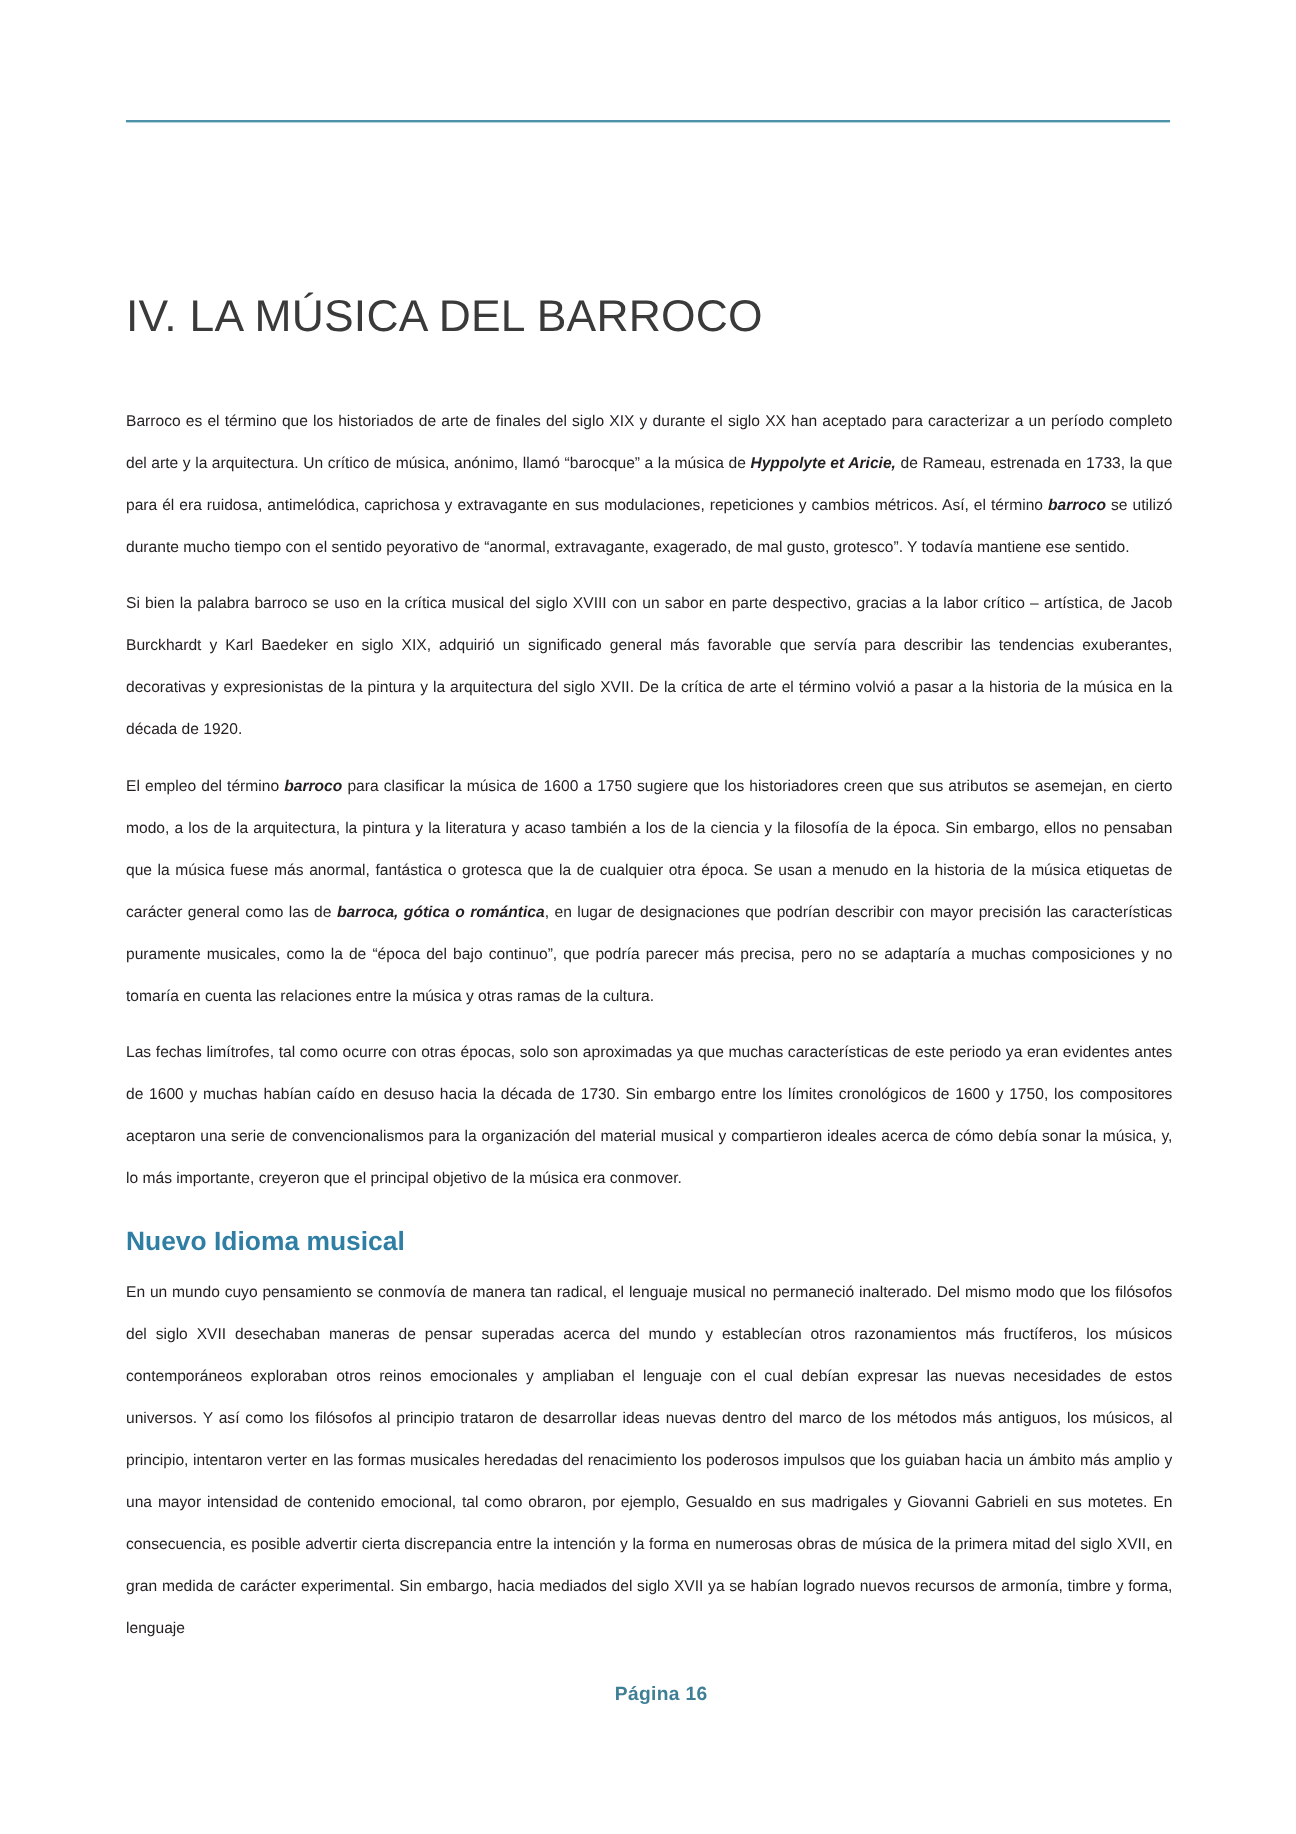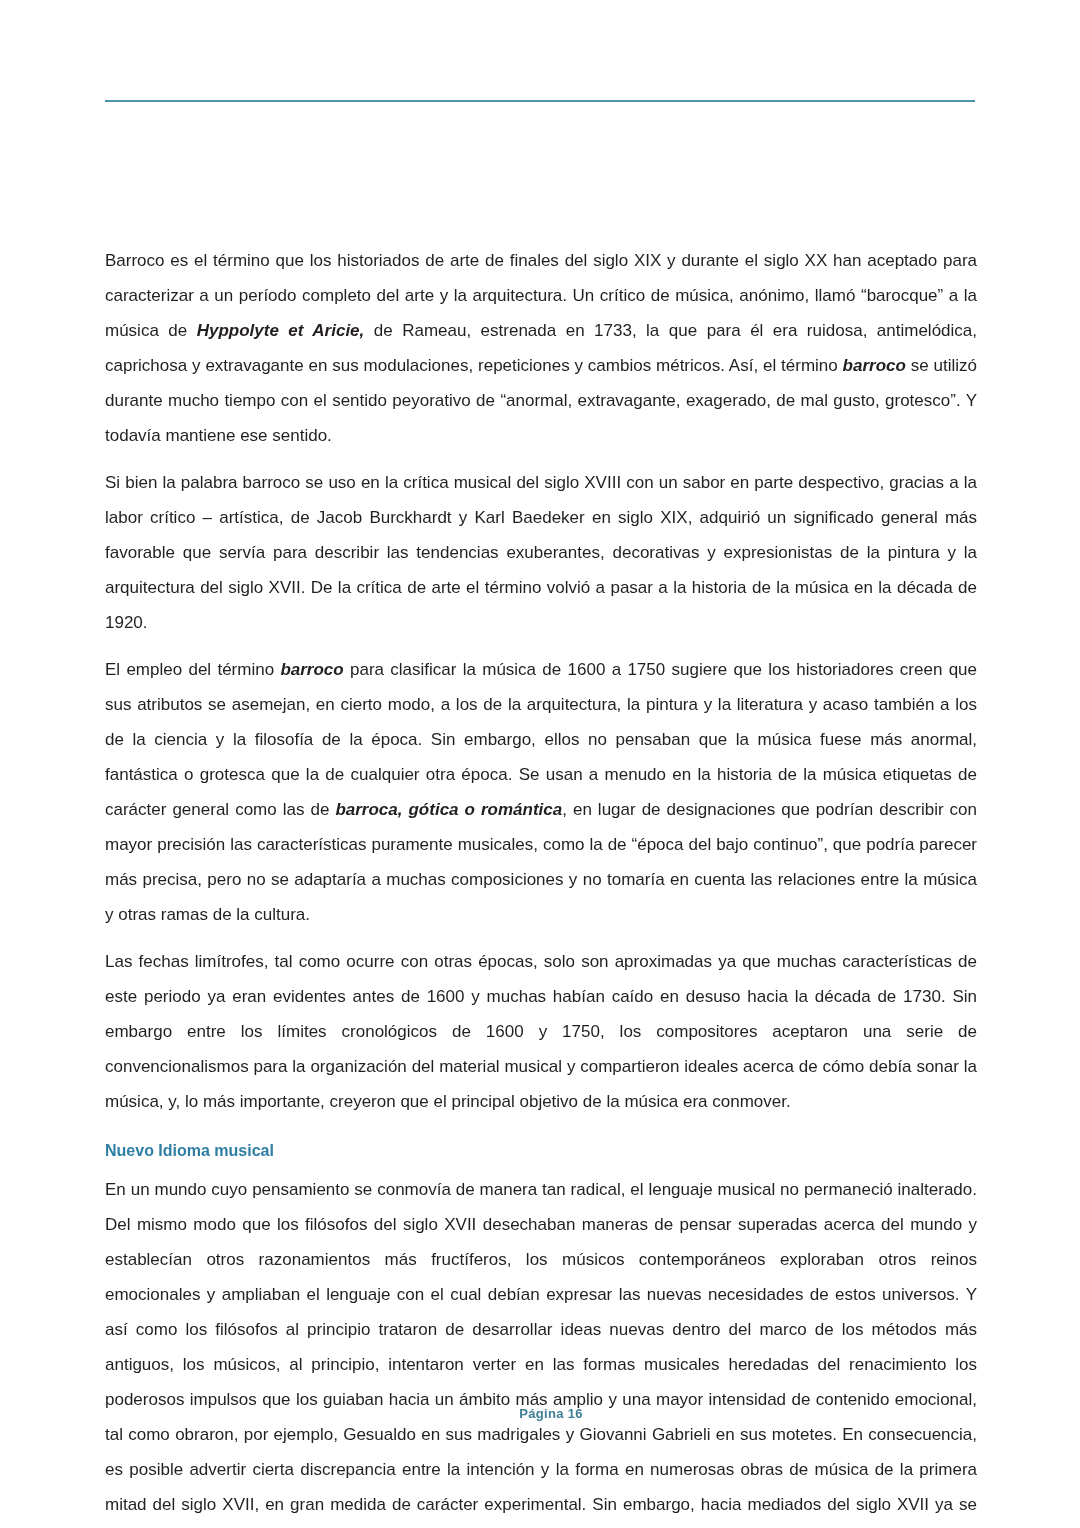--- a/index.html
+++ b/index.html
@@ -60,69 +60,70 @@
     font-size: 37px;
     font-weight: 400;
     color: #3a3a3a;
     letter-spacing: 0.2px;
     line-height: 1.15;
     margin: 0 0 47px 0;
     white-space: nowrap;
   }
 
   p.body-text {
-    font-size: 17px;
+    font-size: 13px;
     line-height: 35px;
     text-align: justify;
     text-justify: inter-word;
     margin: 0 0 12px 0;
     color: #231f20;
     hyphens: none;
   }
   p.body-text:last-of-type { margin-bottom: 0; }
 
   .emph {
     font-weight: bold;
     font-style: italic;
   }
 
   .section-heading {
-    font-size: 16px;
+    font-size: 22px;
     font-weight: bold;
     color: #2f7fa5;
     margin: 22px 0 10px 0;
     line-height: 1.3;
   }
 
   
   .footer {
     position: absolute;
     left: 0;
     top: 1404px;
     width: 1080px;
     text-align: center;
   }
   .page-number {
     display: inline-block;
-    font-size: 13px;
+    font-size: 16px;
     font-weight: bold;
     color: #3f7f96;
     letter-spacing: 0.3px;
     margin-left: 22px;
   }
 </style>
 </head>
 <body>
 
 <div class="page">
 
   <div class="header-rule"></div>
 
   <div class="content">
 
+    <h1 class="chapter-title">IV. LA MÚSICA DEL BARROCO</h1>
 
     <p class="body-text"><span>Barroco es el término que los historiados de arte de finales del siglo XIX y durante el siglo XX han aceptado para caracterizar a un período completo del arte y la arquitectura. Un crítico de música, anónimo, llamó “barocque” a la música de </span><span class="emph">Hyppolyte et Aricie,</span><span> de Rameau, estrenada en 1733, la que para él era ruidosa, antimelódica, caprichosa y extravagante en sus modulaciones, repeticiones y cambios métricos. Así, el término </span><span class="emph">barroco</span><span> se utilizó durante mucho tiempo con el sentido peyorativo de “anormal, extravagante, exagerado, de mal gusto, grotesco”. Y todavía mantiene ese sentido.</span></p>
 
     <p class="body-text">Si bien la palabra barroco se uso en la crítica musical del siglo XVIII con un sabor en parte despectivo, gracias a la labor crítico – artística, de Jacob Burckhardt y Karl Baedeker en siglo XIX, adquirió un significado general más favorable que servía para describir las tendencias exuberantes, decorativas y expresionistas de la pintura y la arquitectura del siglo XVII. De la crítica de arte el término volvió a pasar a la historia de la música en la década de 1920.</p>
 
     <p class="body-text"><span>El empleo del término </span><span class="emph">barroco</span><span> para clasificar la música de 1600 a 1750 sugiere que los historiadores creen que sus atributos se asemejan, en cierto modo, a los de la arquitectura, la pintura y la literatura y acaso también a los de la ciencia y la filosofía de la época. Sin embargo, ellos no pensaban que la música fuese más anormal, fantástica o grotesca que la de cualquier otra época. Se usan a menudo en la historia de la música etiquetas de carácter general como las de </span><span class="emph">barroca, gótica o romántica</span><span>, en lugar de designaciones que podrían describir con mayor precisión las características puramente musicales, como la de “época del bajo continuo”, que podría parecer más precisa, pero no se adaptaría a muchas composiciones y no tomaría en cuenta las relaciones entre la música y otras ramas de la cultura.</span></p>
 
     <p class="body-text">Las fechas limítrofes, tal como ocurre con otras épocas, solo son aproximadas ya que muchas características de este periodo ya eran evidentes antes de 1600 y muchas habían caído en desuso hacia la década de 1730. Sin embargo entre los límites cronológicos de 1600 y 1750, los compositores aceptaron una serie de convencionalismos para la organización del material musical y compartieron ideales acerca de cómo debía sonar la música, y, lo más importante, creyeron que el principal objetivo de la música era conmover.</p>
 
     <h2 class="section-heading">Nuevo Idioma musical</h2>

